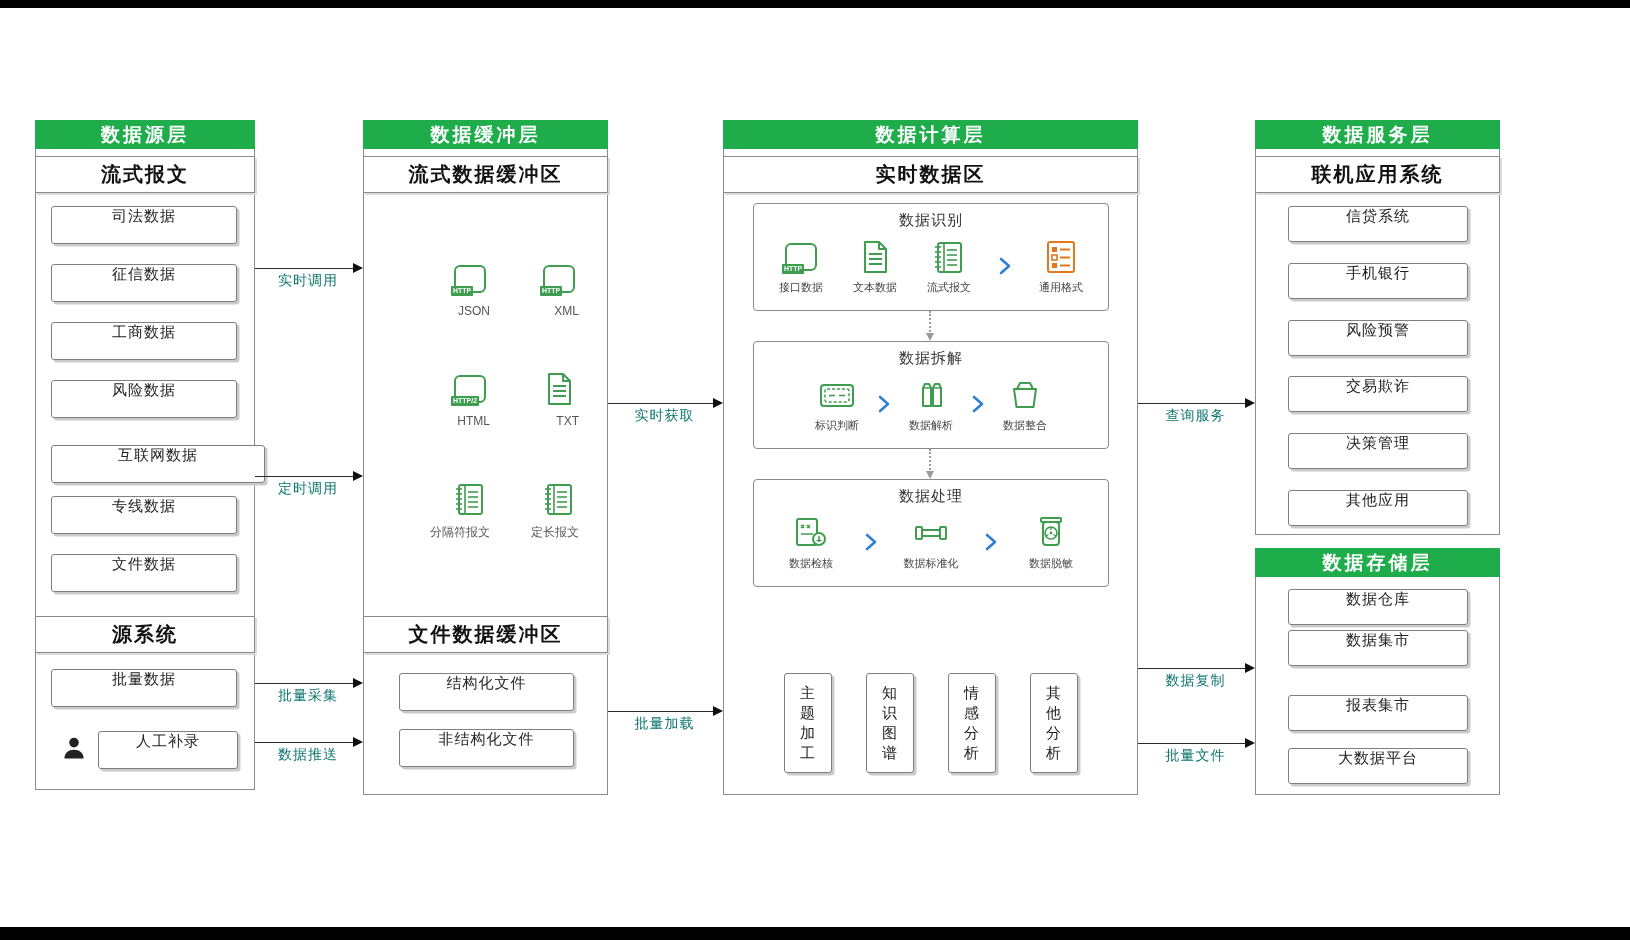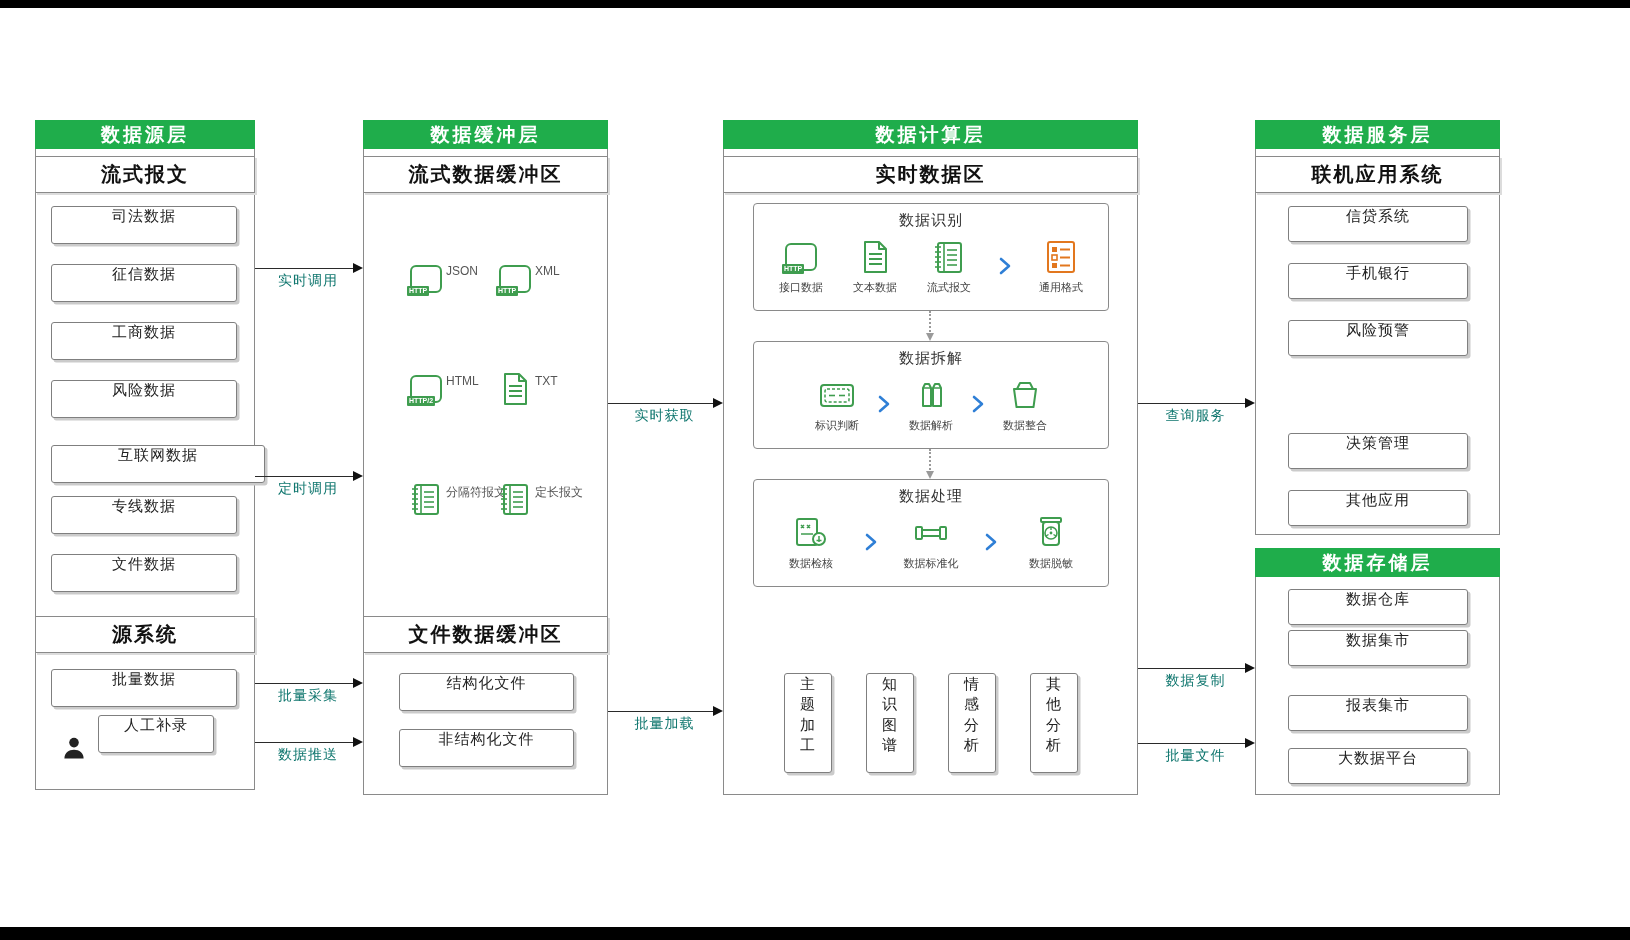--- a/index.html
+++ b/index.html
@@ -26,26 +26,26 @@
   .step .cap{font-size:11px;color:#444;margin-top:3px;white-space:nowrap}
 
   .iconwrap{position:relative;width:40px;height:40px}
   .icon{width:40px;height:40px;display:block}
   .green{color:#3f9d4f}
   .orange{color:#e2771e}
   .dark{color:#222}
   .http-tag{position:absolute;left:1px;bottom:3px;background:#3f9d4f;color:#fff;font-size:7px;font-weight:bold;
             line-height:10px;padding:0 2px;border-radius:1px;letter-spacing:0}
 
-  .bicon{position:absolute;width:84px;display:flex;align-items:flex-start}
+  .bicon{position:absolute;width:84px;display:flex;flex-direction:column;align-items:flex-end}
   .bicon .cap{font-size:12px;color:#555;margin-top:5px;white-space:nowrap}
 
   .vboxes{position:absolute;left:0;right:0;display:flex;justify-content:center;gap:34px}
   .vbox{width:48px;height:100px;border:1.4px solid #7f7f7f;border-radius:3px;box-shadow:2.5px 2.5px 0 #cbcbcb;
-        display:flex;justify-content:center;background:#fff}
+        display:flex;align-items:center;justify-content:center;background:#fff}
   .vbox span{width:1.1em;font-size:15px;line-height:1.35;word-break:break-all;text-align:center;color:#222}
 
   .harrow{position:absolute;border-top:1.6px solid #2a2a2a}
   .harrow::after{content:"";position:absolute;right:-2px;top:-6px;width:0;height:0;
                  border-left:10px solid #111;border-top:5px solid transparent;border-bottom:5px solid transparent}
   .alabel{position:absolute;left:0;right:0;bottom:4px;text-align:center;font-size:14px;color:#0f766e;letter-spacing:1px}
 
   .varrow{position:absolute;width:0;border-left:2px dotted #9a9a9a}
   .varrow::after{content:"";position:absolute;left:-5px;bottom:-9px;width:0;height:0;
                  border-top:8px solid #9a9a9a;border-left:4px solid transparent;border-right:4px solid transparent}
@@ -171,21 +171,21 @@
 
     <div class="section-title" style="top:495px">
       <span>源系统</span>
     </div>
     <div class="item" style="left:15px;width:186px;top:548px">
         <span>批量数据</span>
       </div>
     <svg class="person dark" style="left:22px;top:612px">
         <use href="#i-person"></use>
       </svg>
-    <div class="item" style="left:62px;width:116px;top:594px">
+    <div class="item" style="left:62px;width:140px;top:610px">
         <span>人工补录</span>
       </div>
   </div>
 
   <div class="column" style="left:363px;top:120px;width:245px;height:675px">
     <div class="layer-header">
       <span>数据缓冲层</span>
     </div>
     <div class="section-title" style="top:35px">
       <span>流式数据缓冲区</span>
@@ -404,20 +404,23 @@
     </div>
     <div class="item" style="left:32px;width:180px;height:36px;top:85px">
         <span>信贷系统</span>
       </div>
     <div class="item" style="left:32px;width:180px;height:36px;top:142px">
         <span>手机银行</span>
       </div>
     <div class="item" style="left:32px;width:180px;height:36px;top:199px">
         <span>风险预警</span>
       </div>
+    <div class="item" style="left:32px;width:180px;height:36px;top:255px">
+        <span>交易欺诈</span>
+      </div>
     <div class="item" style="left:32px;width:180px;height:36px;top:312px">
         <span>决策管理</span>
       </div>
     <div class="item" style="left:32px;width:180px;height:36px;top:369px">
         <span>其他应用</span>
       </div>
   </div>
 
   <div class="column" style="left:1255px;top:548px;width:245px;height:247px">
     <div class="layer-header">

